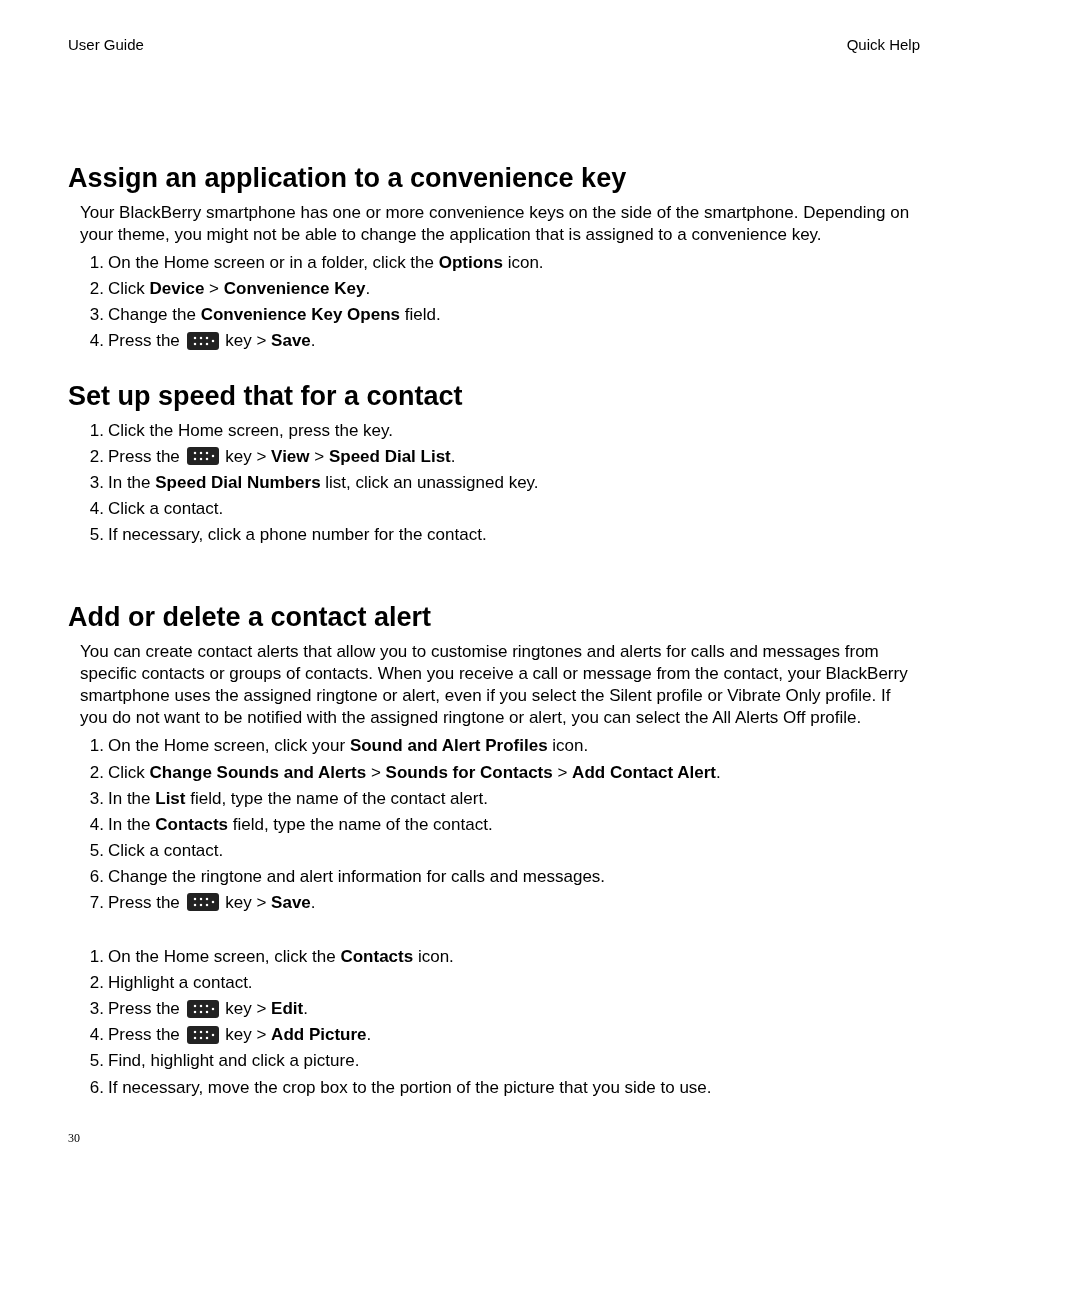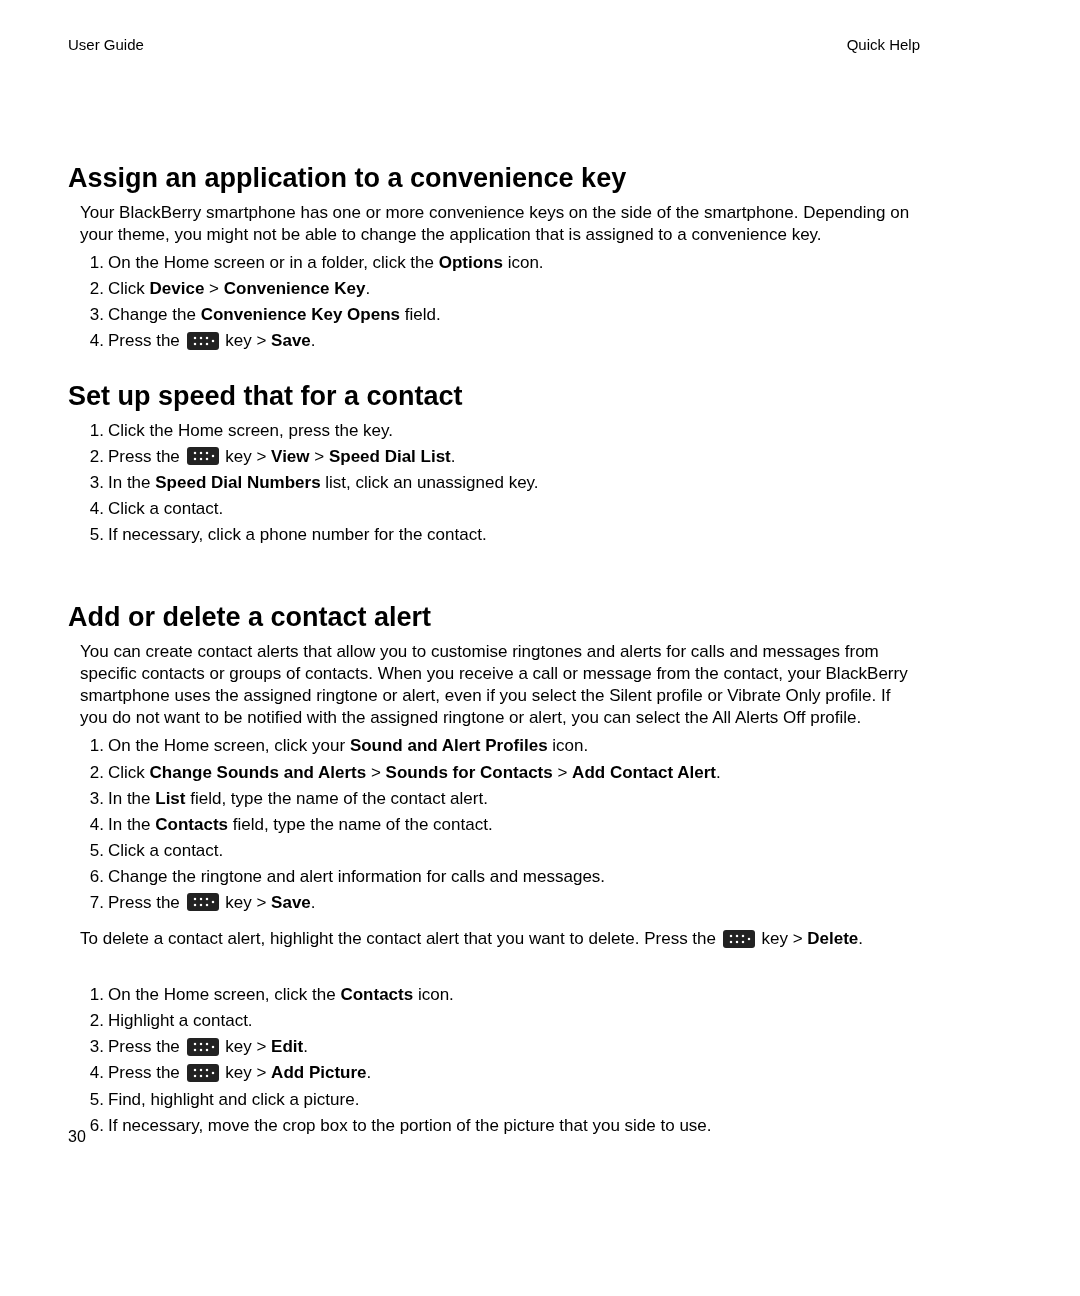--- a/index.html
+++ b/index.html
@@ -81,21 +81,22 @@
       radial-gradient(circle at 14px 2px, #fff 1.4px, transparent 1.6px),
       radial-gradient(circle at 2px 8px, #fff 1.4px, transparent 1.6px),
       radial-gradient(circle at 8px 8px, #fff 1.4px, transparent 1.6px),
       radial-gradient(circle at 14px 8px, #fff 1.4px, transparent 1.6px),
       radial-gradient(circle at 20px 5px, #fff 1.4px, transparent 1.6px);
   }
   .pagenum {
     position: absolute;
     bottom: 150px;
     left: 68px;
-    font-size: 16px;
+    font-size: 12px;
+    font-family: Liberation Serif, serif;
   }
   .spacer-section {
     height: 24px;
   }
 </style>
 </head>
 <body>
 
 <div class="page">
   <div class="header">
@@ -125,21 +126,20 @@
       <p class="intro">You can create contact alerts that allow you to customise ringtones and alerts for calls and messages from specific contacts or groups of contacts. When you receive a call or message from the contact, your BlackBerry smartphone uses the assigned ringtone or alert, even if you select the Silent profile or Vibrate Only profile. If you do not want to be notified with the assigned ringtone or alert, you can select the All Alerts Off profile.</p>
       <ol>
         <li>On the Home screen, click your <b>Sound and Alert Profiles</b> icon.</li>
         <li>Click <b>Change Sounds and Alerts</b> &gt; <b>Sounds for Contacts</b> &gt; <b>Add Contact Alert</b>.</li>
         <li>In the <b>List</b> field, type the name of the contact alert.</li>
         <li>In the <b>Contacts</b> field, type the name of the contact.</li>
         <li>Click a contact.</li>
         <li>Change the ringtone and alert information for calls and messages.</li>
         <li>Press the <span class="bb-icon"></span> key &gt; <b>Save</b>.</li>
       </ol>
-      <p class="intro" style="margin-top: 14px;">To delete a contact alert, highlight the contact alert that you want to delete. Press the <span class="bb-icon"></span> key &gt; <b>Delete</b>.</p>
       <div class="spacer-section"></div>
       <ol>
         <li>On the Home screen, click the <b>Contacts</b> icon.</li>
         <li>Highlight a contact.</li>
         <li>Press the <span class="bb-icon"></span> key &gt; <b>Edit</b>.</li>
         <li>Press the <span class="bb-icon"></span> key &gt; <b>Add Picture</b>.</li>
         <li>Find, highlight and click a picture.</li>
         <li>If necessary, move the crop box to the portion of the picture that you side to use.</li>
       </ol>
     </div>

